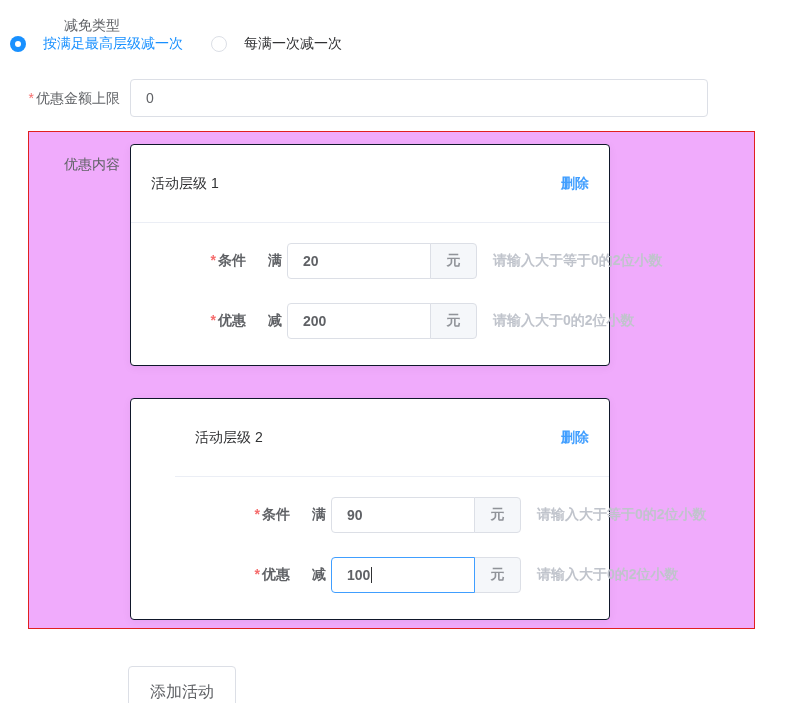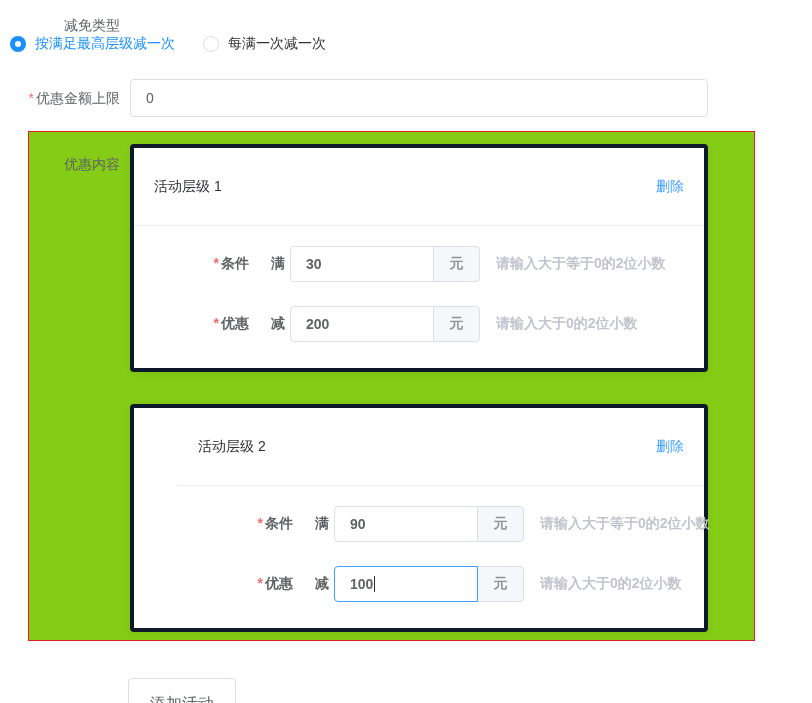--- a/index.html
+++ b/index.html
@@ -12,51 +12,51 @@
   .page { position: relative; width: 812px; height: 703px; background: #fff; overflow: hidden; }
 
   .form-row { display: flex; }
   .label-col { width: 120px; flex-shrink: 0; text-align: right; color: #606266; line-height: 20px; white-space: nowrap; }
   .content-col { margin-left: 10px; }
 
   .row-radio { margin-top: 15px; flex-direction: column; }
   .row-radio .content-col { display: flex; align-items: center; }
 
   
-  .radio { display: flex; align-items: center; cursor: pointer; }
+  .radio { display: flex; align-items: center; cursor: pointer; gap: 8px; }
   .radio + .radio { margin-left: 28px; }
   .radio-circle { width: 16px; height: 16px; border-radius: 50%; flex-shrink: 0;
                   display: flex; align-items: center; justify-content: center; }
   .radio-circle.checked { background: #1890ff; }
   .radio-dot { width: 6px; height: 6px; border-radius: 50%; background: #fff; }
   .radio-circle.unchecked { border: 1px solid #dcdfe6; background: #fff; }
   .radio-label { margin-left: 9px; }
   .radio-label.checked { color: #1890ff; }
   .radio-label.unchecked { color: #303133; }
 
   .row-amount { margin-top: 26px; align-items: center; }
   .req { color: #f56c6c; margin-right: 2px; }
 
   .text-input { width: 578px; height: 38px; border: 1px solid #dcdfe6; border-radius: 4px;
                 background: #fff; display: flex; align-items: center; padding: 0 15px;
                 color: #606266; cursor: text; }
 
   
   .red-box { margin-top: 14px; margin-left: 28px; width: 727px;
-             border: 1px solid #e02020; padding: 12px 0 8px 0; background: #84cc16; }
+             border: 1px solid #e02020; padding: 12px 0 8px 0; background: #f0abfc; }
   .red-box .label-col { width: 91px; padding-top: 10px; }
 
   
-  .tier-card { width: 578px; background: #fff; border: 4px solid #0f172a; border-radius: 4px;
+  .tier-card { width: 480px; background: #fff; border: 1px solid #0f172a; border-radius: 4px;
                box-shadow: 0 2px 10px rgba(0,0,0,0.05); }
   .tier-card + .tier-card { margin-top: 32px; padding-left: 44px; }
   .card-header { height: 78px; display: flex; align-items: center; padding: 0 20px;
                  border-bottom: 1px solid #ebeef5; }
   .card-title { color: #303133; }
-  .delete-link { margin-left: auto; color: #409eff; cursor: pointer; text-decoration: none; }
+  .delete-link { margin-left: auto; color: #409eff; cursor: pointer; text-decoration: none; font-weight: bold; }
   .card-body { padding: 20px 20px 26px 20px; }
 
   .tier-row { display: flex; align-items: center; height: 36px; font-weight: bold; }
   .tier-row + .tier-row { margin-top: 24px; }
   .tier-label { width: 95px; flex-shrink: 0; text-align: right; color: #606266; white-space: nowrap; }
   .tier-prefix { margin-left: 22px; color: #606266; white-space: nowrap; }
 
   .input-group { display: flex; margin-left: 5px; }
   .ig-input { width: 144px; height: 36px; border: 1px solid #dcdfe6; border-radius: 4px 0 0 4px;
               background: #fff; display: flex; align-items: center; padding: 0 15px;
@@ -117,21 +117,21 @@
           <div class="card-header">
             <span class="card-title">活动层级 1</span>
             <a class="delete-link">删除</a>
           </div>
           <div class="card-body">
             <div class="tier-row">
               <span class="tier-label"><span class="req">*</span><span>条件</span></span>
               <span class="tier-prefix">满</span>
               <div class="input-group">
                 <div class="ig-input">
-                    <span>30</span>
+                    <span>20</span>
                   </div>
                 <div class="ig-unit">元</div>
               </div>
               <span class="hint">请输入大于等于0的2位小数</span>
             </div>
             <div class="tier-row">
               <span class="tier-label"><span class="req">*</span><span>优惠</span></span>
               <span class="tier-prefix">减</span>
               <div class="input-group">
                 <div class="ig-input">

